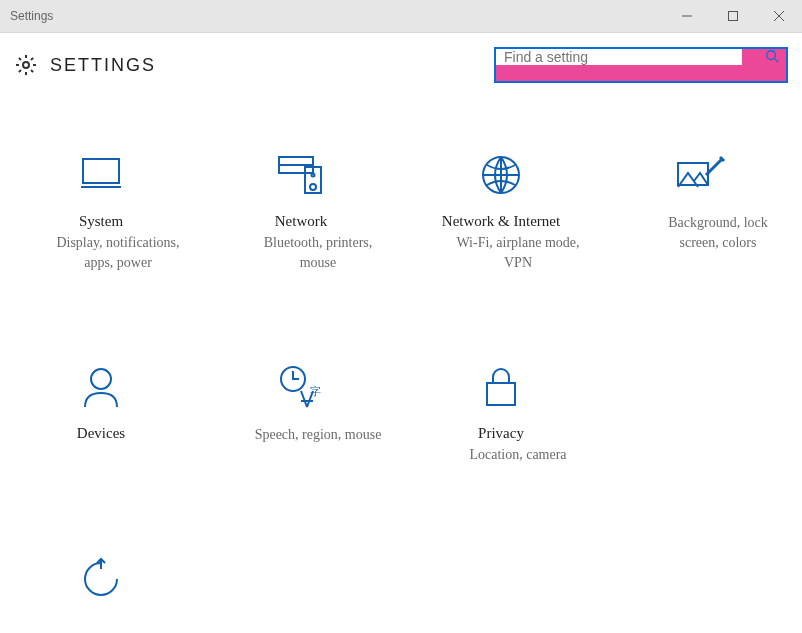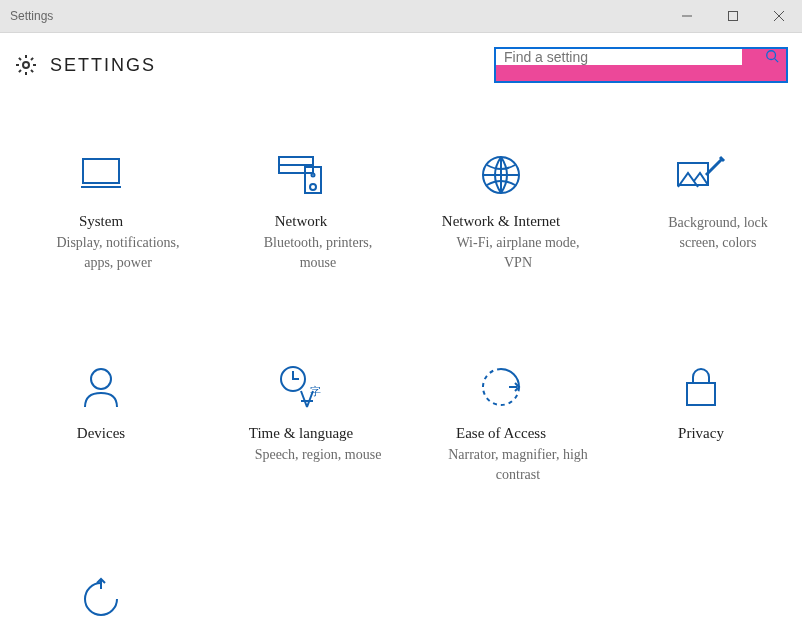--- a/index.html
+++ b/index.html
@@ -134,44 +134,33 @@
 
   <div class="tile">
     <span class="tile-icon">
       <svg width="48" height="44" viewBox="0 0 48 44">
         <circle cx="16" cy="14" r="12"></circle>
           <path d="M16 6 V14 H22"></path>
         <path d="M24 26 L30 42 M36 26 L30 42 M24 36 H36" stroke-width="2"></path>
         <text x="33" y="30" font-size="11" fill="#1160b1" stroke="none">字</text>
       </svg>
     </span>
-    <span class="tile-title">Time &amp; language</span>
     <span class="tile-desc">Speech, region, mouse</span>
   </div>
 
-  <div class="tile">
-    <span class="tile-icon">
-      <svg width="44" height="44" viewBox="0 0 44 44">
-        <path d="M22 4 A18 18 0 1 0 40 22" stroke-dasharray="4 4"></path>
-        <path d="M22 4 A18 18 0 0 1 40 22"></path>
-        <path d="M30 22 L38 22 M36 18 L40 22 L36 26"></path>
-      </svg>
-    </span>
-    <span class="tile-title">Ease of Access</span>
-    <span class="tile-desc">Narrator, magnifier, high contrast</span>
-  </div>
 
   <div class="tile">
     <span class="tile-icon">
       <svg width="36" height="44" viewBox="0 0 36 44">
         <rect x="4" y="18" width="28" height="22"></rect>
           <path d="M10 18 V12 A8 8 0 0 1 26 12 V18"></path>
       </svg>
     </span>
     <span class="tile-title">Privacy</span>
+    <span class="tile-desc">Location, camera</span>
   </div>
 
   <div class="tile row-last">
     <span class="tile-icon">
       <svg width="44" height="44" viewBox="0 0 44 44">
         <path d="M38 22 A16 16 0 1 1 22 6"></path>
         <path d="M22 2 L22 12 M18 6 L22 2 L26 6" stroke-width="2"></path>
       </svg>
     </span>
 

